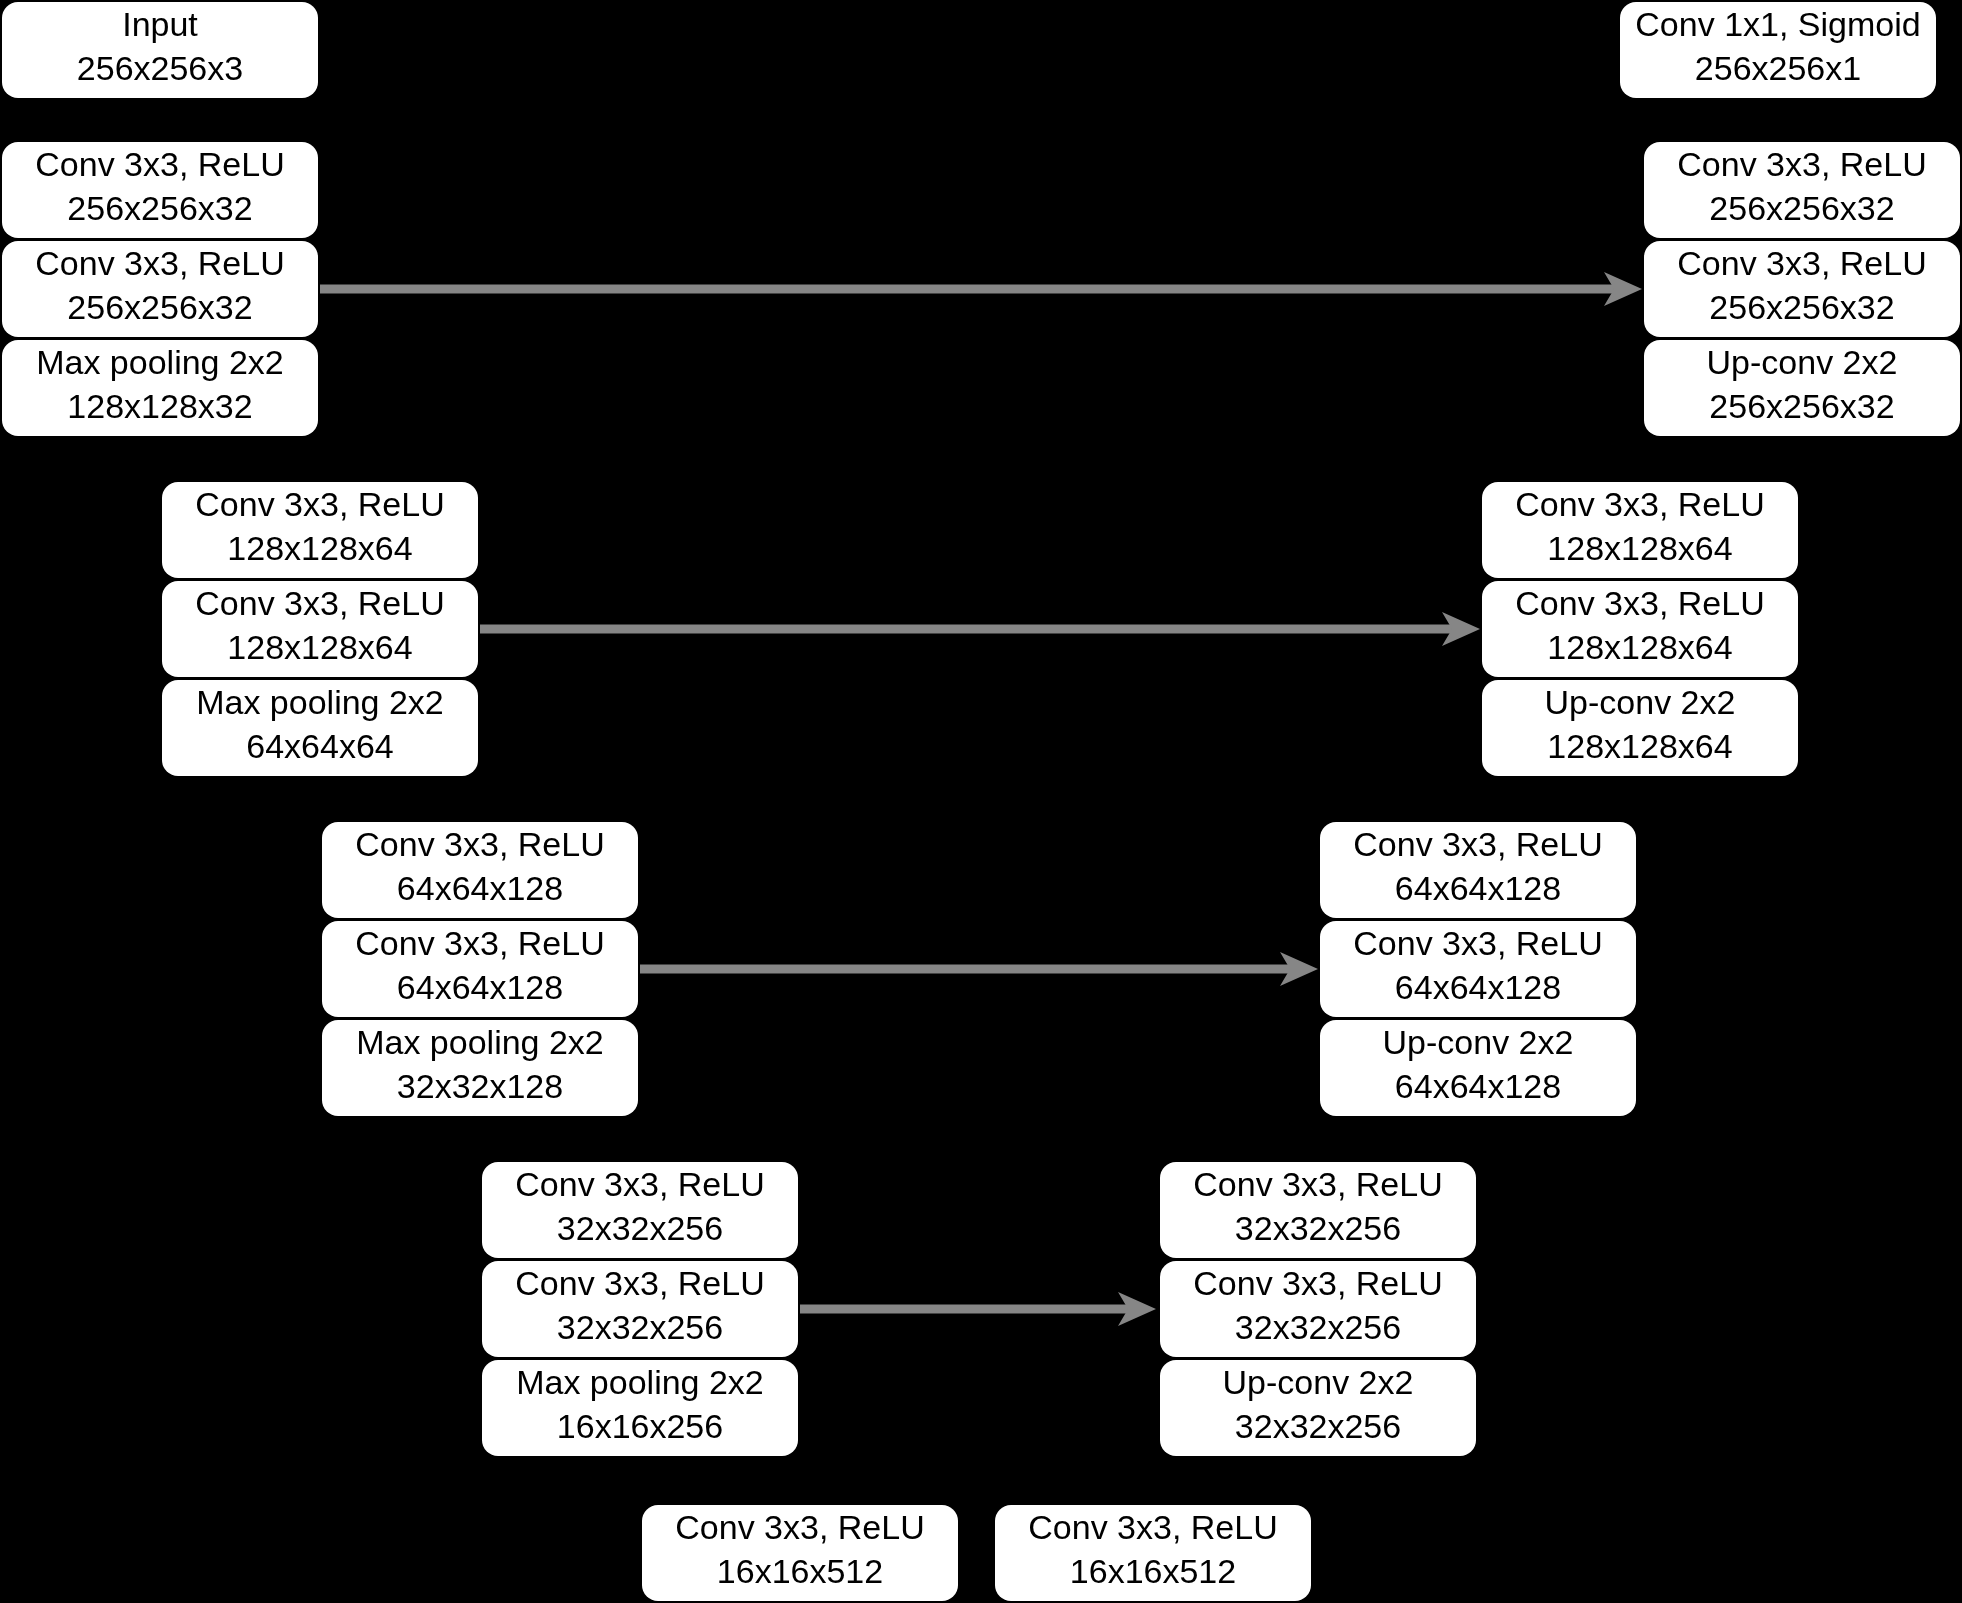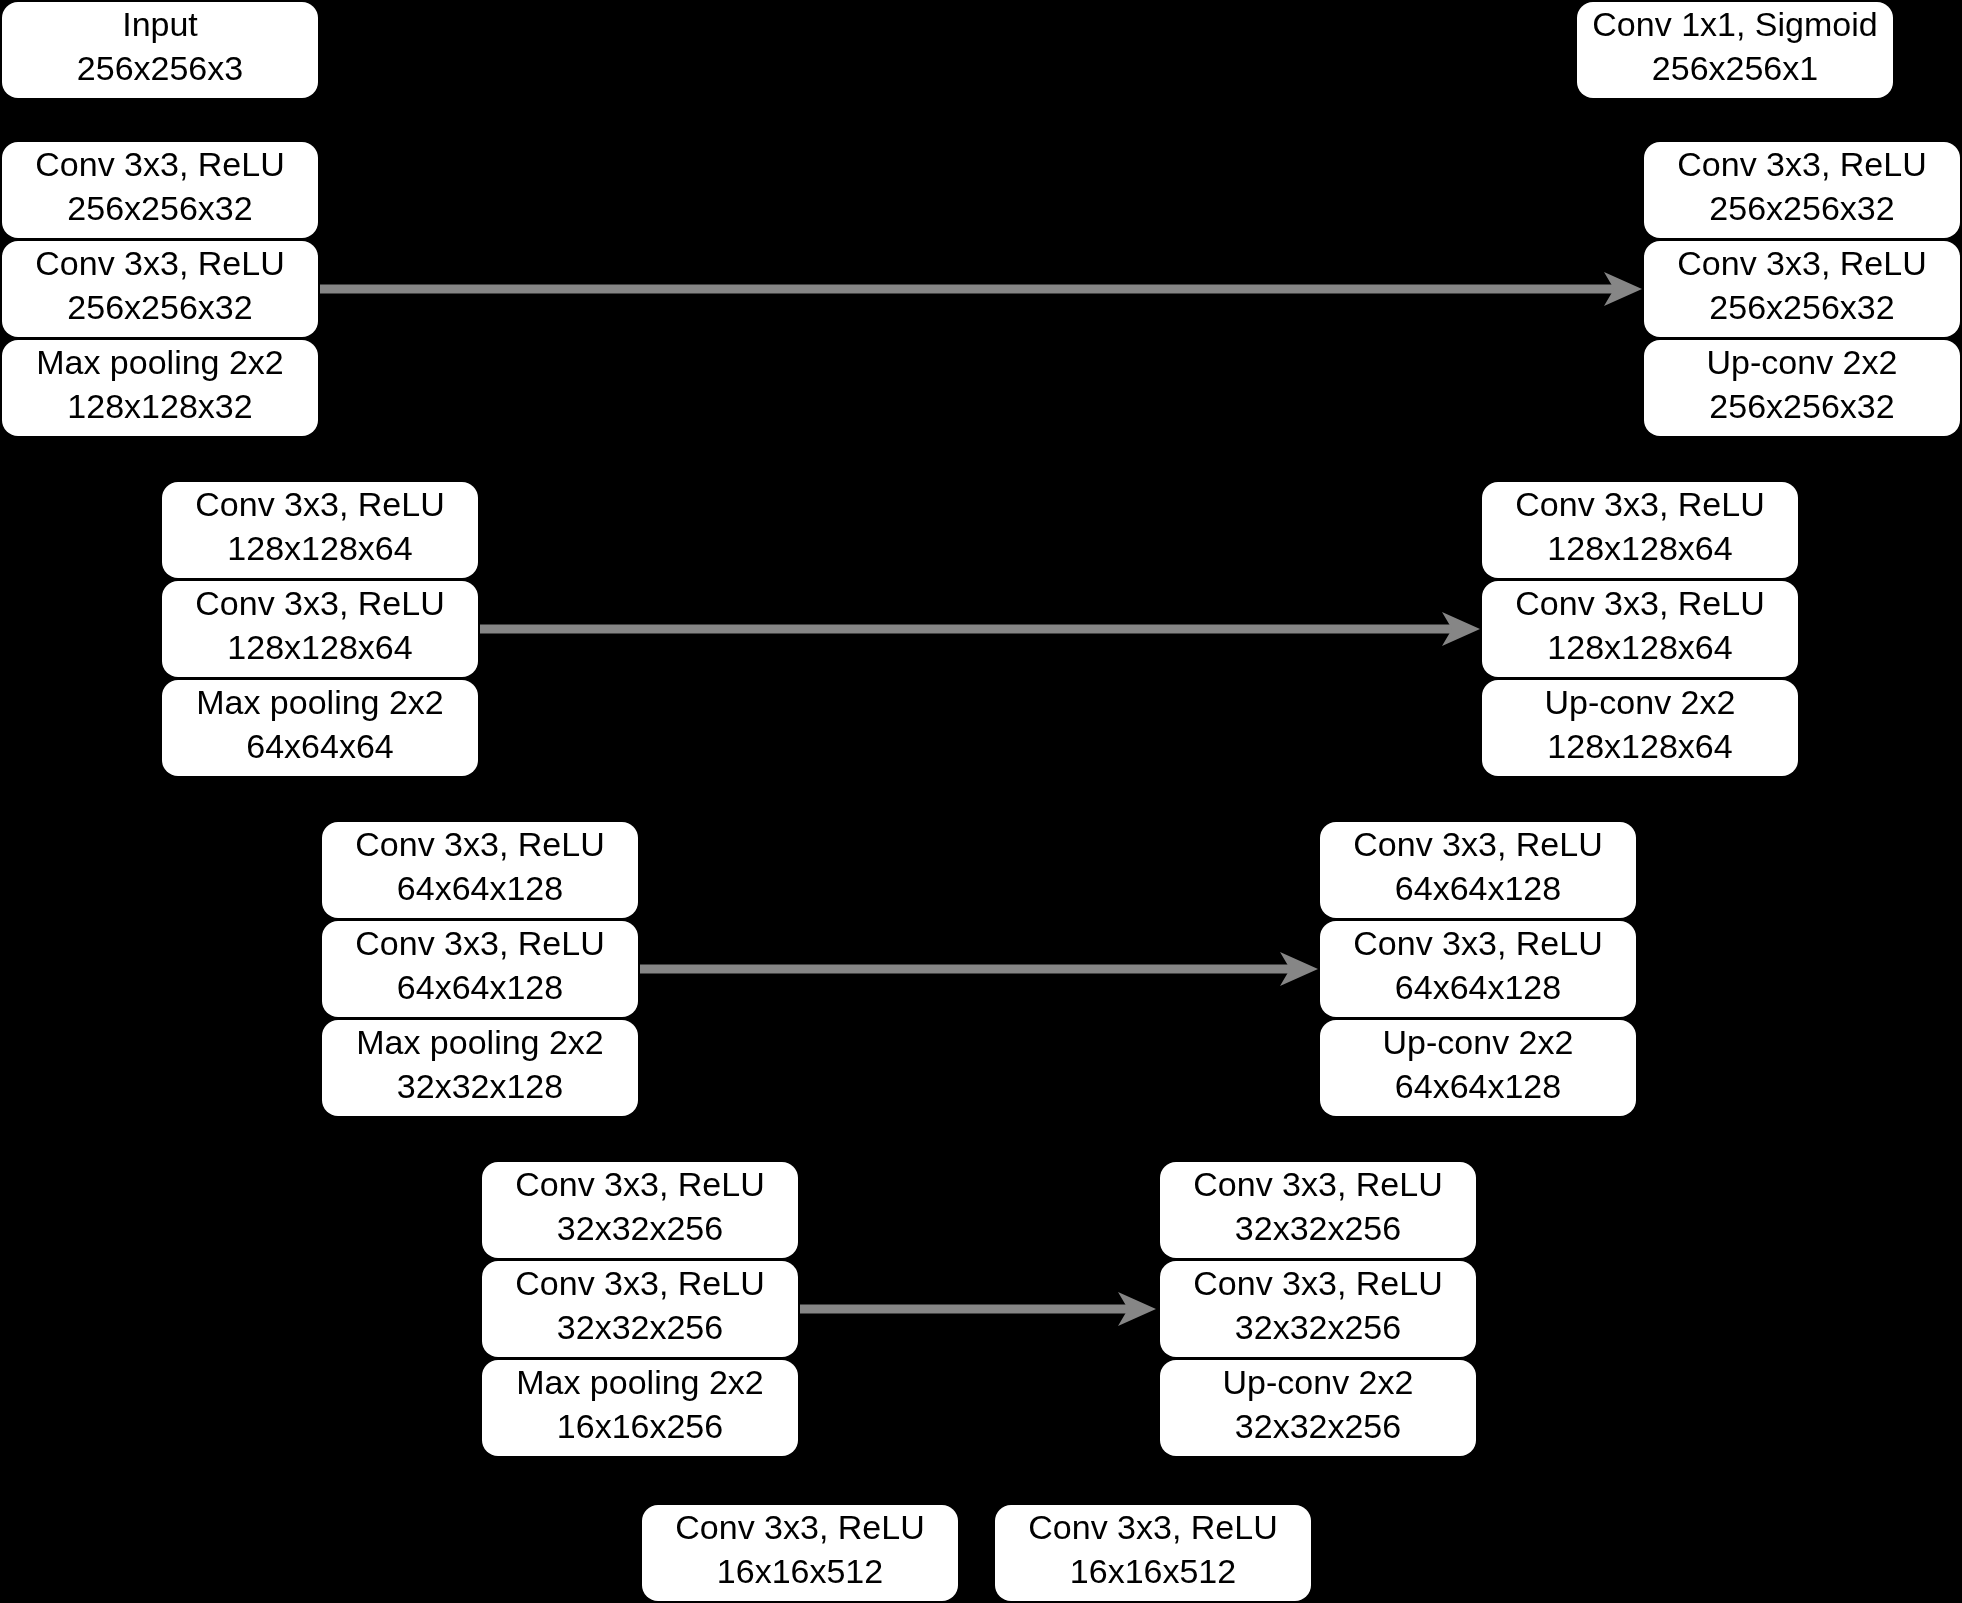--- a/index.html
+++ b/index.html
@@ -53,21 +53,21 @@
     <g>
       <line x1="800" y1="1309" x2="1130" y2="1309"></line>
       <polygon points="1156,1309 1118,1292 1128,1309 1118,1326"></polygon>
     </g>
   </svg>
 
   <div class="box" style="left:2px;top:2px">
     <div>Input</div>
     <div>256x256x3</div>
   </div>
-  <div class="box" style="left:1577px;top:2px">
+  <div class="box" style="left:1620px;top:2px">
     <div>Conv 1x1, Sigmoid</div>
     <div>256x256x1</div>
   </div>
 
   <div class="box" style="left:2px;top:142px">
     <div>Conv 3x3, ReLU</div>
     <div>256x256x32</div>
   </div>
   <div class="box" style="left:2px;top:241px">
     <div>Conv 3x3, ReLU</div>

